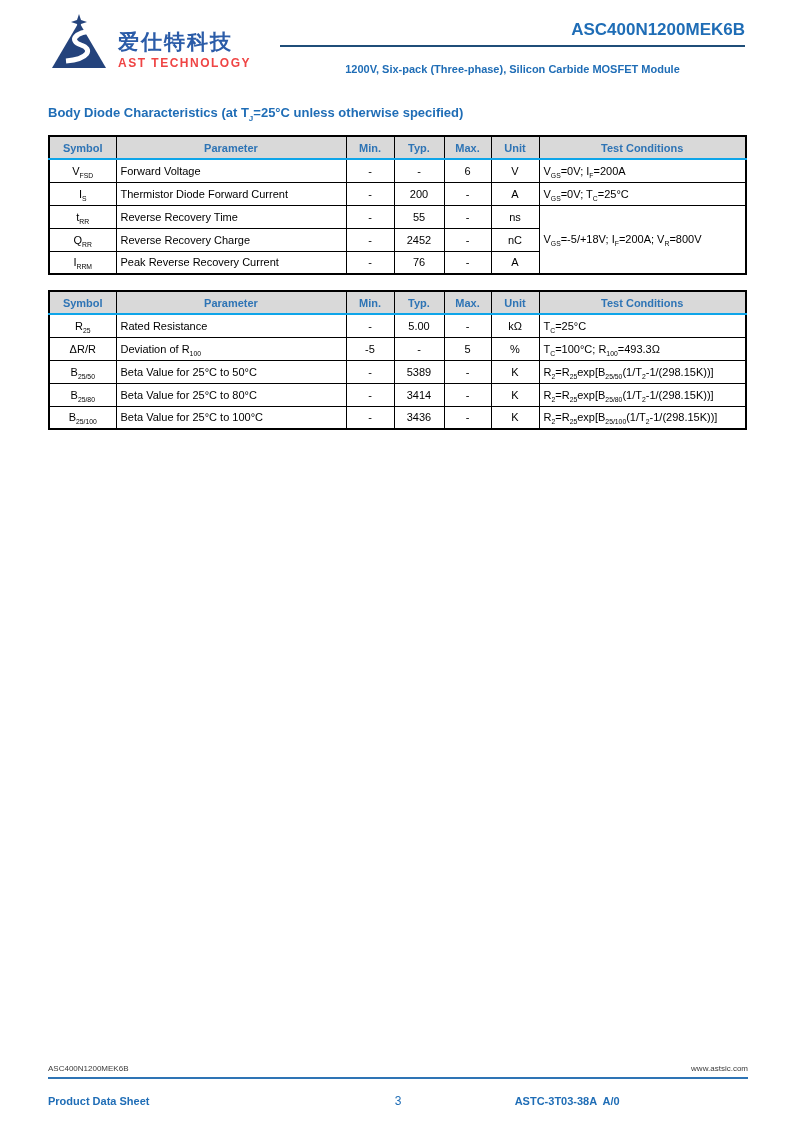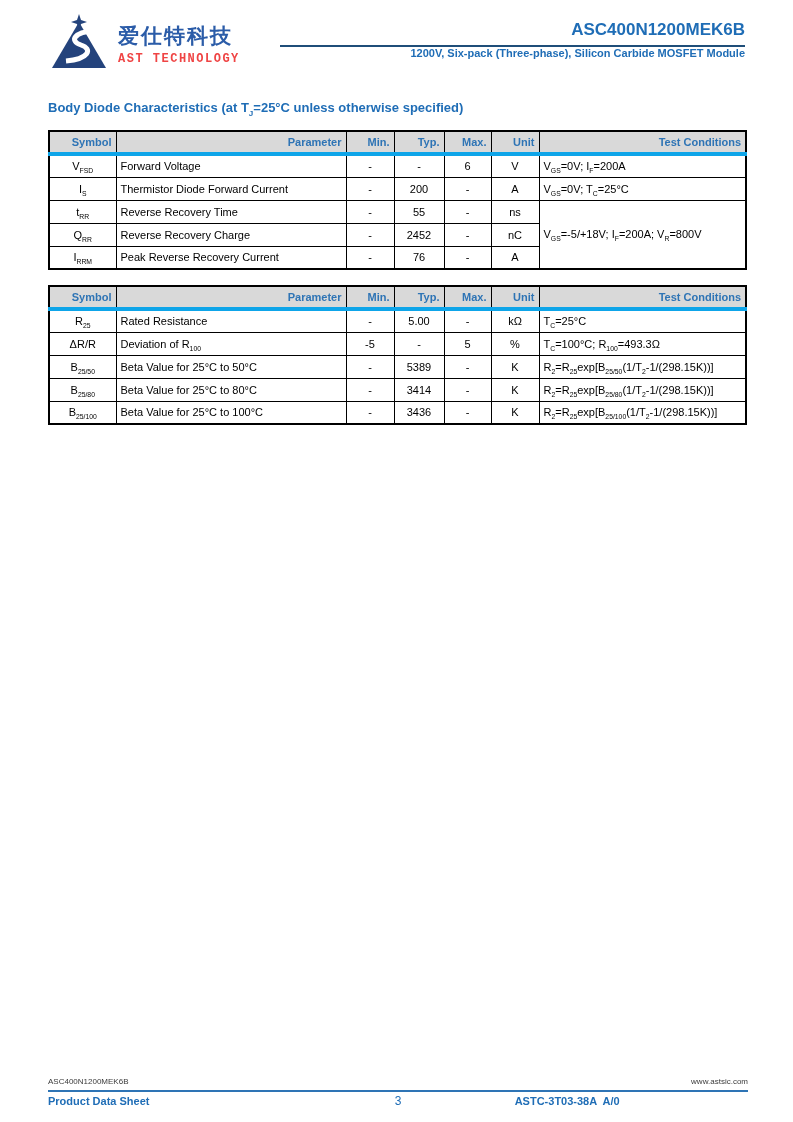--- a/index.html
+++ b/index.html
@@ -11,62 +11,62 @@
     width: 793px;
     height: 1122px;
     background: #ffffff;
     margin: 0 auto;
     overflow: hidden;
   }
   .content { padding: 14px 48px 0 48px; }
 
   
   .header { display: flex; align-items: flex-start; }
-  .logo-block { display: flex; align-items: center; width: 232px; flex: 0 0 auto; font-family: Liberation Mono, monospace; }
+  .logo-block { display: flex; align-items: flex-end; width: 232px; flex: 0 0 auto; }
   .logo-mark { width: 62px; height: 56px; flex: 0 0 auto; }
   .brand-text { margin-left: 8px; padding-top: 8px; }
   .brand-cn { color: #2b5ca8; font-size: 21px; font-weight: bold; letter-spacing: 2px; line-height: 1.1; }
   .brand-en { color: #ef4444; font-size: 12px; font-weight: bold; letter-spacing: 1.5px; margin-top: 3px; }
 
   .header-right { flex: 1 1 auto; padding-top: 6px; }
   .part-number {
     text-align: right; color: #1f6db6; font-size: 17px; font-weight: bold;
     padding-bottom: 5px; border-bottom: 2px solid #1f4e79;
   }
-  .product-subtitle { text-align: right; color: #1f6db6; font-size: 11px; font-weight: bold; padding-top: 0; }
+  .product-subtitle { text-align: center; color: #1f6db6; font-size: 11px; font-weight: bold; padding-top: 16px; }
 
   
   .section-title { color: #1f6db6; font-size: 13px; font-weight: bold; }
   .section-title.first { margin-top: 30px; }
   .section-title.second { margin-top: 32px; }
 
   
   table.spec {
     border-collapse: collapse; table-layout: fixed; width: 697px;
     margin-top: 15px; border: 2px solid #000;
   }
   table.spec th, table.spec td {
     border: 1px solid #000; font-size: 11px; color: #000;
     padding: 3px 4px; height: 23px; overflow: hidden;
   }
   table.spec th {
     background: #d9d9d9; color: #2e74b5; font-weight: bold;
-    text-align: right; border-bottom: 4px solid #0ea5e9;
+    text-align: center; border-bottom: 2px solid #0ea5e9;
   }
   td.c-sym, td.c-min, td.c-typ, td.c-max, td.c-unit { text-align: center; }
   td.c-param { text-align: left; padding-left: 8px; }
   td.c-cond { text-align: left; padding-left: 6px; }
   sub { font-size: 0.62em; line-height: 0; }
 
   
   .footer { position: absolute; left: 48px; right: 45px; bottom: 14px; }
   .footer-top { display: flex; justify-content: space-between; align-items: flex-end; padding-bottom: 4px; }
   .footer-small { font-size: 8px; color: #3a3a3a; }
   .footer-bottom {
-    border-top: 2px solid #2e74b5; padding-top: 2px;
+    border-top: 2px solid #2e74b5; padding-top: 15px;
     display: flex; justify-content: space-between; align-items: baseline;
   }
   .footer-doc-type { color: #1f6db6; font-size: 11px; font-weight: bold; flex: 1; }
   .footer-page { color: #1f6db6; font-size: 12px; flex: 1; text-align: center; }
   .footer-doc-code { color: #1f6db6; font-size: 11px; font-weight: bold; flex: 1; white-space: pre; }
 </style>
 </head>
 <body>
 
 <div class="page">

